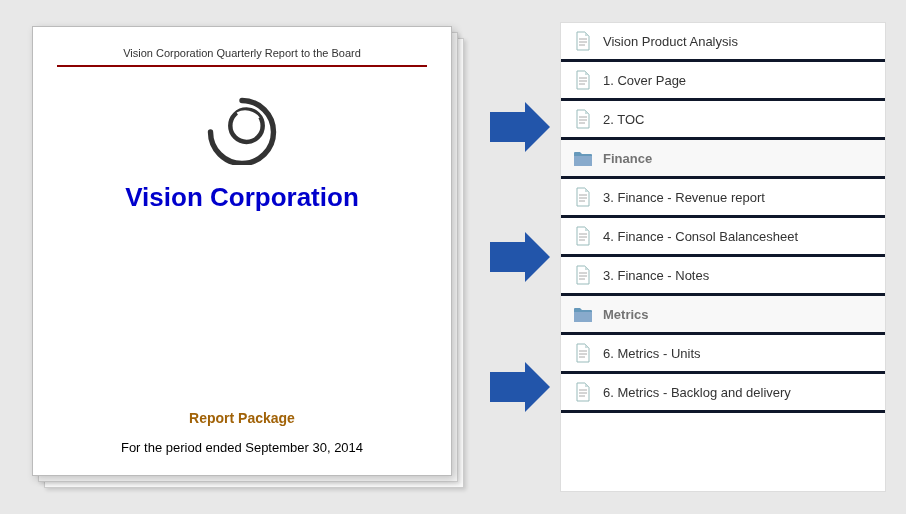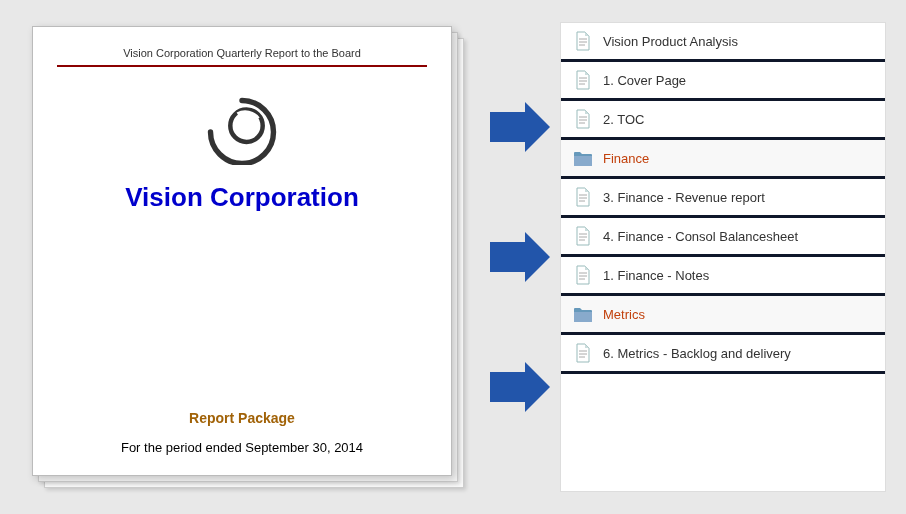--- a/index.html
+++ b/index.html
@@ -152,22 +152,22 @@
       border-bottom: 3px solid #0f172a;
       font-size: 13px;
       color: #333;
       cursor: pointer;
       background: white;
     }
     .nav-item.folder {
       background: #f8f8f8;
     }
     .nav-item.folder .item-label {
-      font-weight: normal;
-      color: #c2410c;
+      font-weight: bold;
+      color: #737373;
     }
     .nav-icon {
       width: 20px;
       height: 20px;
       margin-right: 10px;
       flex-shrink: 0;
       display: flex;
       align-items: center;
       justify-content: center;
     }
@@ -304,38 +304,50 @@
       <div class="nav-item">
         <div class="nav-icon">
           <svg width="16" height="20" viewBox="0 0 16 20" xmlns="http://www.w3.org/2000/svg">
         <path d="M2,1 L10,1 L14,5 L14,19 L2,19 Z" fill="white" stroke="#9bb" stroke-width="1"></path>
         <path d="M10,1 L10,5 L14,5 Z" fill="#cdd"></path>
         <line x1="4" y1="8" x2="12" y2="8" stroke="#aaa" stroke-width="1"></line>
         <line x1="4" y1="11" x2="12" y2="11" stroke="#aaa" stroke-width="1"></line>
         <line x1="4" y1="14" x2="10" y2="14" stroke="#aaa" stroke-width="1"></line>
       </svg>
         </div>
-        <span class="item-label">1. Finance - Notes</span>
+        <span class="item-label">3. Finance - Notes</span>
       </div>
       <div class="nav-item folder">
         <div class="nav-icon">
           <svg width="20" height="18" viewBox="0 0 20 18" xmlns="http://www.w3.org/2000/svg">
         <path d="M1,4 L1,16 Q1,17 2,17 L18,17 Q19,17 19,16 L19,6 Q19,5 18,5 L9,5 L7,3 L2,3 Q1,3 1,4 Z" fill="#6699bb"></path>
         <path d="M1,7 L19,7 L19,16 Q19,17 18,17 L2,17 Q1,17 1,16 Z" fill="#88aacc"></path>
       </svg>
         </div>
         <span class="item-label">Metrics</span>
       </div>
       <div class="nav-item">
         <div class="nav-icon">
           <svg width="16" height="20" viewBox="0 0 16 20" xmlns="http://www.w3.org/2000/svg">
         <path d="M2,1 L10,1 L14,5 L14,19 L2,19 Z" fill="white" stroke="#9bb" stroke-width="1"></path>
         <path d="M10,1 L10,5 L14,5 Z" fill="#cdd"></path>
         <line x1="4" y1="8" x2="12" y2="8" stroke="#aaa" stroke-width="1"></line>
         <line x1="4" y1="11" x2="12" y2="11" stroke="#aaa" stroke-width="1"></line>
         <line x1="4" y1="14" x2="10" y2="14" stroke="#aaa" stroke-width="1"></line>
       </svg>
         </div>
+        <span class="item-label">6. Metrics - Units</span>
+      </div>
+      <div class="nav-item">
+        <div class="nav-icon">
+          <svg width="16" height="20" viewBox="0 0 16 20" xmlns="http://www.w3.org/2000/svg">
+        <path d="M2,1 L10,1 L14,5 L14,19 L2,19 Z" fill="white" stroke="#9bb" stroke-width="1"></path>
+        <path d="M10,1 L10,5 L14,5 Z" fill="#cdd"></path>
+        <line x1="4" y1="8" x2="12" y2="8" stroke="#aaa" stroke-width="1"></line>
+        <line x1="4" y1="11" x2="12" y2="11" stroke="#aaa" stroke-width="1"></line>
+        <line x1="4" y1="14" x2="10" y2="14" stroke="#aaa" stroke-width="1"></line>
+      </svg>
+        </div>
         <span class="item-label">6. Metrics - Backlog and delivery</span>
       </div>
     </div>
 
 </div>
 
 </body></html>

